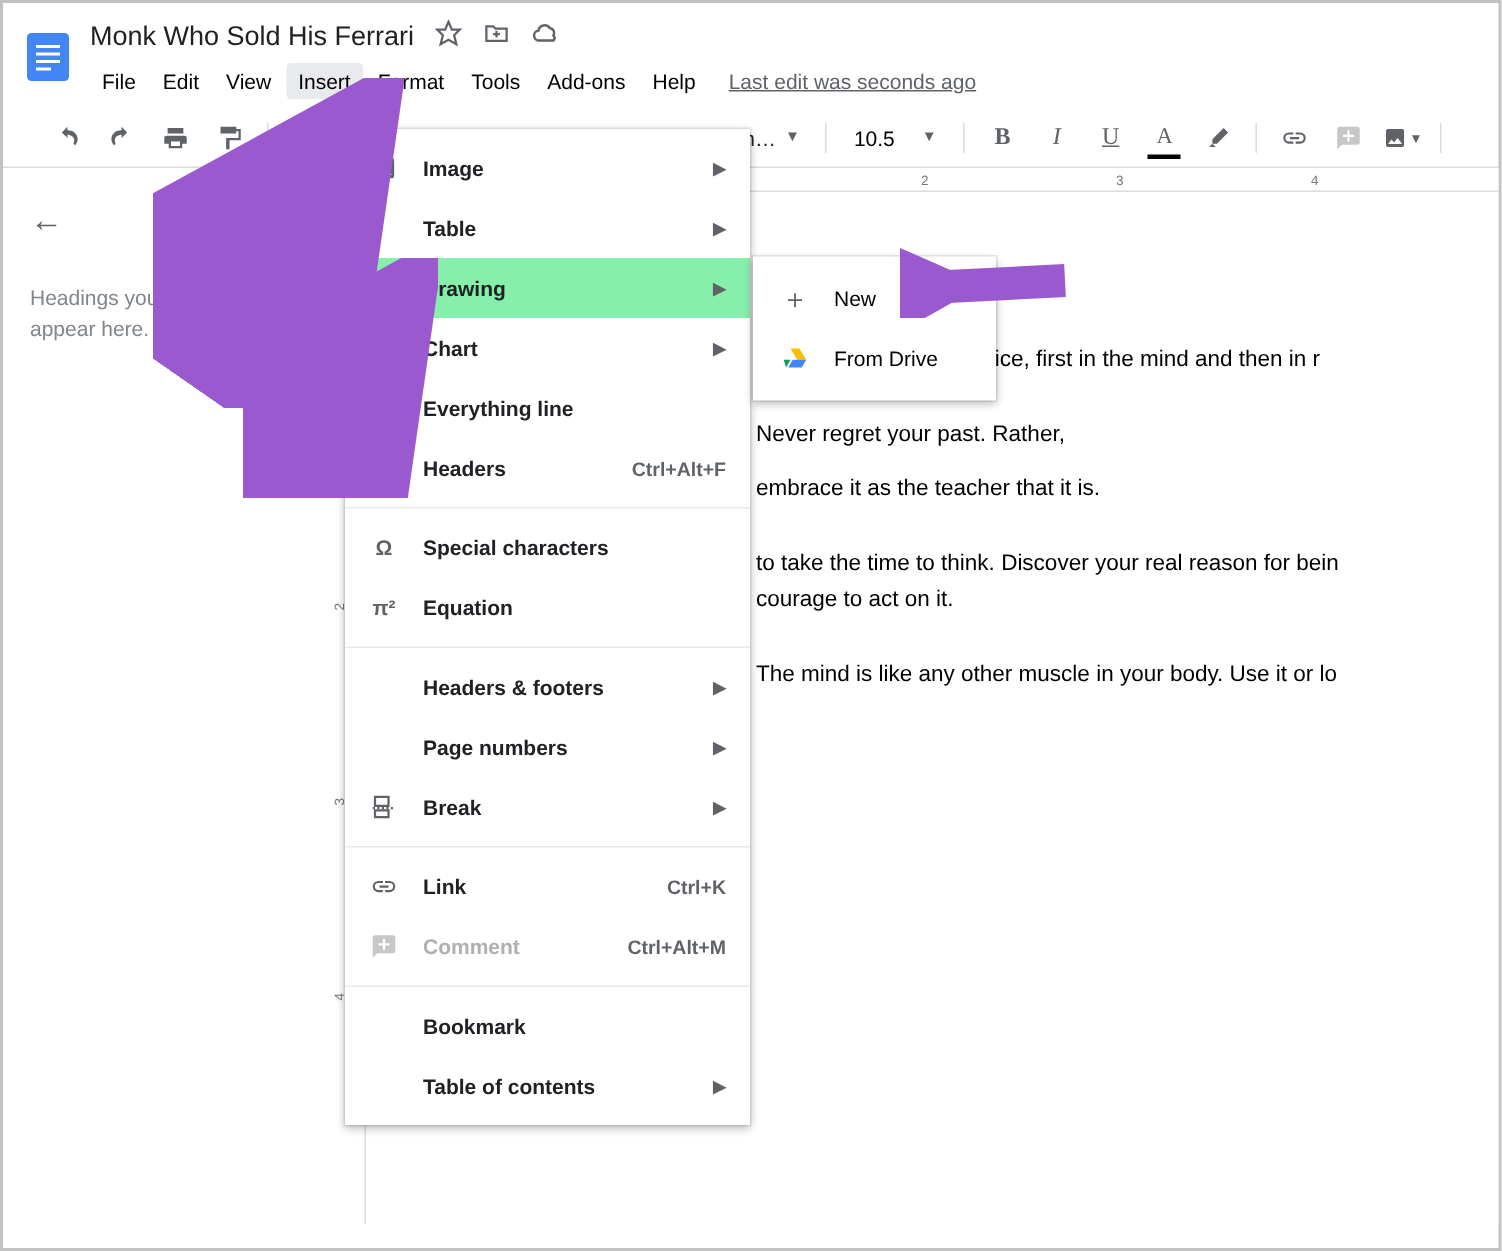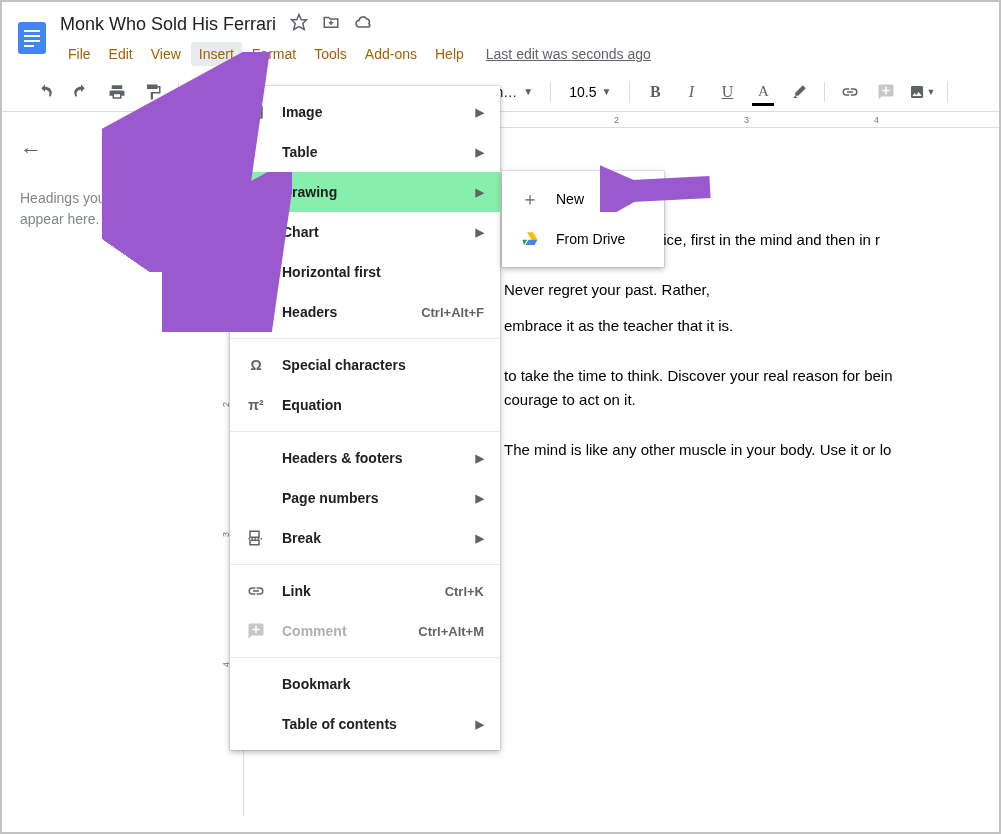--- a/index.html
+++ b/index.html
@@ -5,29 +5,29 @@
 * { margin:0; padding:0; box-sizing:border-box; font-family:Arial,Helvetica,sans-serif; }
 body { background:#fff; width:1001px; height:834px; overflow:hidden; border:2px solid #c2c2c2; position:relative; }
 .header { display:flex; align-items:flex-start; padding:8px 10px 0;justify-content:space-between; }
 .logo { width:40px; height:56px; display:flex; align-items:center; justify-content:center; }
 .logo svg { width:36px; height:36px; }
 .title-area { flex:1; margin-left:8px; }
 .title-row { display:flex; align-items:center; gap:14px; height:28px; }
 .doc-title { font-size:18px; color:#202124; letter-spacing:0; }
 .title-icon { color:#5f6368; cursor:pointer; }
 .menubar { display:flex; gap:2px; margin-top:4px; align-items:center; }
-.menu-item { padding:4px 8px; font-size:14px; color:#a16207; cursor:pointer; border-radius:3px; }
+.menu-item { padding:4px 8px; font-size:14px; color:#000000; cursor:pointer; border-radius:3px; }
 .menu-item.active { background:#e8eaed; }
 .last-edit { color:#5f6368; text-decoration:underline; font-size:14px; margin-left:12px; cursor:pointer; }
 .toolbar { height:40px; border-bottom:1px solid #dadce0; display:flex; align-items:center; padding:0 20px 0 30px; gap:10px; margin-top:6px; }
 .tb-btn { width:26px; height:26px; display:flex; align-items:center; justify-content:center; color:#5f6368; cursor:pointer; border-radius:2px; }
 .tb-sep { width:1px; height:20px; background:#dadce0; margin:0 2px; }
 .font-box { display:flex; align-items:center; gap:6px; font-size:14px; color:#202124; border:1px solid transparent; padding:2px 4px; cursor:pointer; }
 .font-box .dd { font-size:10px; color:#5f6368; }
-.size-box { display:flex; align-items:center; gap:5px; font-size:14px; padding:2px 6px; }
+.size-box { display:flex; align-items:center; gap:18px; font-size:14px; padding:2px 6px; }
 .bold { font-weight:700; font-family:serif; font-size:16px; }
 .italic { font-style:italic; font-family:serif; font-size:16px; }
 .underline { text-decoration:underline; font-family:serif; font-size:16px; }
 .text-color { position:relative; font-family:serif; font-weight:400; font-size:15px; }
 .text-color::after { content:''; position:absolute; bottom:-1px; left:2px; right:2px; height:3px; background:#000; }
 .content-area { display:flex; height:calc(100% - 126px); }
 .sidebar { width:220px; padding:22px 18px; position:relative; }
 .back-arrow { font-size:22px; color:#5f6368; cursor:pointer; margin-bottom:28px; display:block; }
 .sidebar-text { font-size:14px; color:#80868b; line-height:1.5; }
 .vruler { width:22px; background:#fff; border-right:1px solid #dadce0; font-size:9px; color:#777; position:relative; }
@@ -209,21 +209,21 @@
       <span class="dd-label">Drawing</span>
       <span class="dd-arrow">▶</span>
     </div>
   <div class="dd-item">
       <span class="dd-icon"></span>
       <span class="dd-label">Chart</span>
       <span class="dd-arrow">▶</span>
     </div>
   <div class="dd-item">
       <span class="dd-icon">—</span>
-      <span class="dd-label">Horizontal first</span>
+      <span class="dd-label">Everything line</span>
     </div>
   <div class="dd-item">
       <span class="dd-icon"></span>
       <span class="dd-label">Headers</span>
       <span class="dd-shortcut">Ctrl+Alt+F</span>
     </div>
   <div class="dd-sep"></div>
   <div class="dd-item">
       <span class="dd-icon">Ω</span>
       <span class="dd-label">Special characters</span>

